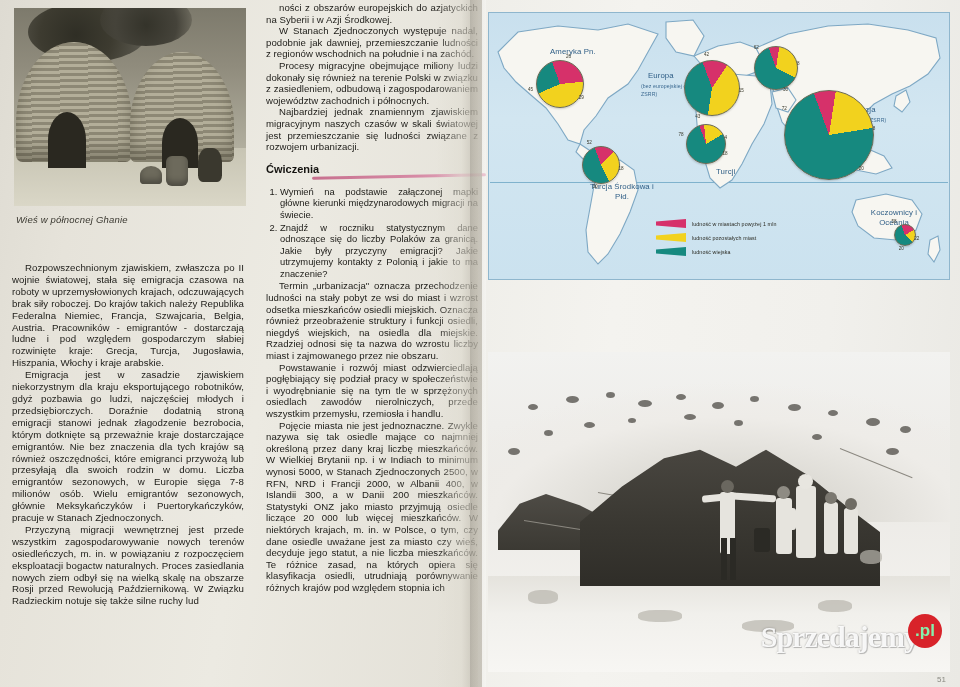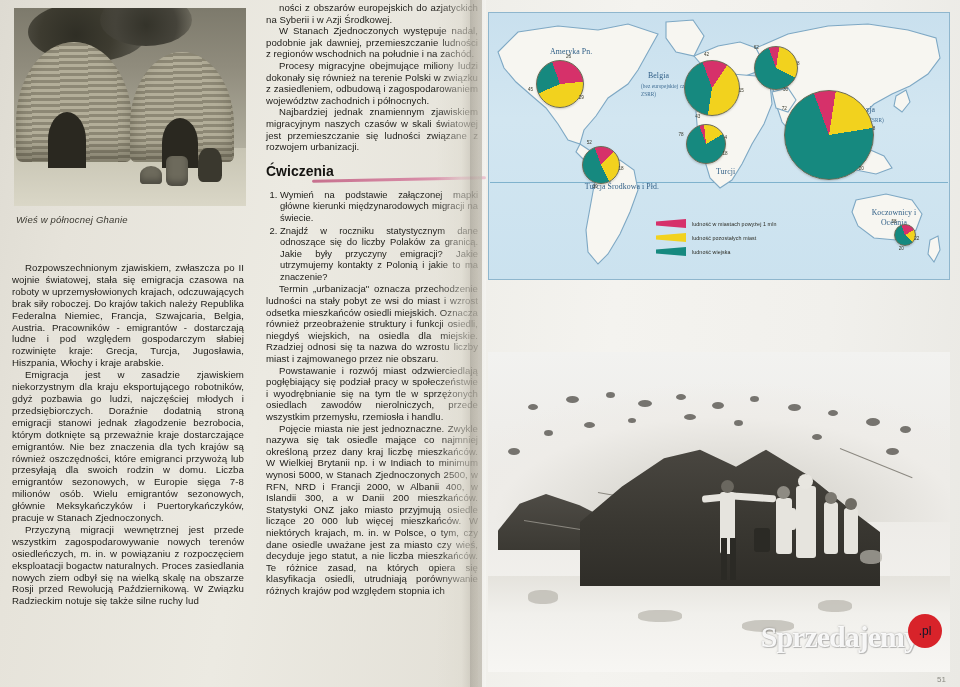--- a/index.html
+++ b/index.html
@@ -43,40 +43,40 @@
 
   
   .col{position:absolute;color:#1d1c18;}
   .col p{margin:0 0 0 0;text-indent:13px;text-align:justify;
      font-size:9.6px;line-height:11.6px;letter-spacing:.05px;}
   .col.left p{font-size:9.7px;line-height:11.9px;}
   .col-left{left:12px;top:262px;width:232px;}
   .col-mid{left:266px;top:2px;width:212px;}
 
   .h-sec{font-size:12.5px;font-weight:bold;color:#141310;margin:9px 0 5px 0;letter-spacing:.2px;}
-  .h-exer{font-size:14px;font-weight:bold;color:#141310;margin:10px 0 1px 0;
+  .h-exer{font-size:11px;font-weight:bold;color:#141310;margin:10px 0 1px 0;
      display:inline-block;}
   .exer-rule{position:relative;height:9px;margin:-4px 0 4px 0;}
   .exer-rule::after{content:"";position:absolute;left:46px;right:-8px;top:2px;height:3px;
      background:linear-gradient(90deg,#c7708e,#d68aa5 60%,#e6b7c6);border-radius:2px;
      transform:rotate(-1.2deg);}
   ol.exer{margin:2px 0 0 0;padding-left:14px;}
   ol.exer li{font-size:9.4px;line-height:11.6px;text-align:justify;margin-bottom:1px;}
 
   
   .page-curl{position:absolute;left:436px;top:0;width:46px;height:687px;pointer-events:none;
      background:linear-gradient(90deg,rgba(233,231,222,0) 0%,rgba(222,219,208,.55) 55%,rgba(185,180,168,.85) 100%);}
 
   
   .map-wrap{position:absolute;left:488px;top:12px;width:462px;height:268px;}
   .map-frame{position:absolute;inset:0;background:#cfe3ef;border:1px solid #8fb6cd;}
   .map-ocean{position:absolute;inset:1px;background:
       linear-gradient(180deg,#c9e0ee 0%,#d2e6f1 40%,#cbe2ef 100%);}
   .equator{position:absolute;left:2px;right:2px;top:170px;height:1px;background:#7fb2cd;}
-  .lbl{position:absolute;font-size:7.2px;color:#2f5e86;letter-spacing:.1px;line-height:8px;font-family:Liberation Serif, serif;}
+  .lbl{position:absolute;font-size:7.2px;color:#2f5e86;letter-spacing:.1px;line-height:8px;}
   .lbl.b{font-size:7.8px;}
   .lbl.sm{font-size:5.2px;color:#3c6a91;}
 
   .pie{position:absolute;border-radius:50%;border:1px solid #6b6b55;box-shadow:0 1px 2px rgba(0,0,0,.18);}
   .pnum{position:absolute;font-size:4.6px;color:#3a3a2c;}
 
   .legend{position:absolute;left:168px;top:206px;width:210px;}
   .lg-row{display:flex;align-items:center;height:11px;margin-bottom:3px;}
   .lg-sw{width:30px;height:9px;margin-right:6px;
      clip-path:polygon(0 28%,100% 0,100% 100%,0 72%);}
@@ -103,21 +103,21 @@
      background:linear-gradient(180deg,#e5e3dd 0%,#f1f0ec 40%,#f7f6f3 100%);}
   .tk-rock{position:absolute;border-radius:40%;background:#b8b5ad;opacity:.7;}
 
   
   .wm{position:absolute;right:8px;bottom:18px;display:flex;align-items:flex-end;}
   .wm-text{font-size:30px;font-weight:bold;font-family:"Liberation Serif",serif;
      color:rgba(255,255,255,.92);letter-spacing:-1px;
      text-shadow:0 0 2px rgba(90,90,90,.55),1px 1px 0 rgba(120,120,120,.35);}
   .wm-dot{width:34px;height:34px;border-radius:50%;background:#d8232a;margin-left:-10px;margin-bottom:6px;
      display:flex;align-items:center;justify-content:center;}
-  .wm-dot span{color:#0f172a;font-size:12px;font-weight:normal;font-family:"Liberation Sans",sans-serif;}
+  .wm-dot span{color:#86efac;font-size:17px;font-weight:bold;font-family:"Liberation Sans",sans-serif;}
   .pgno{position:absolute;right:14px;bottom:3px;font-size:8px;color:#8a8a82;}
 </style>
 </head>
 <body>
 
 <div class="page">
 
   <div class="paper-left"></div>
   <div class="paper-right"></div>
 
@@ -194,21 +194,21 @@
         <path d="M368,188 L398,182 L424,188 L434,202 L428,218 L408,228 L386,226 L370,214 L364,200 Z"></path>
 
         <path d="M442,228 L450,224 L452,238 L446,250 L440,242 Z"></path>
 
         <path d="M284,80 L300,76 L308,88 L300,100 L288,96 Z"></path>
       </g>
     </svg>
 
     <div class="lbl b" style="left:62px;top:36px;">Ameryka Pn.</div>
 
-    <div class="lbl b" style="left:160px;top:60px;">Belgia</div>
+    <div class="lbl b" style="left:160px;top:60px;">Europa</div>
     <div class="lbl sm" style="left:153px;top:70px;width:66px;">(bez europejskiej części ZSRR)</div>
 
     <div class="lbl b" style="left:286px;top:44px;">ZSRR</div>
 
     <div class="lbl b" style="left:372px;top:94px;">Azja</div>
     <div class="lbl sm" style="left:370px;top:104px;width:44px;">(bez ZSRR)</div>
 
     <div class="lbl b" style="left:228px;top:156px;">Turcji</div>
 
     <div class="lbl b" style="left:96px;top:170px;width:76px;text-align:center;line-height:9.5px;">Turcja Środkowa i Płd.</div>

